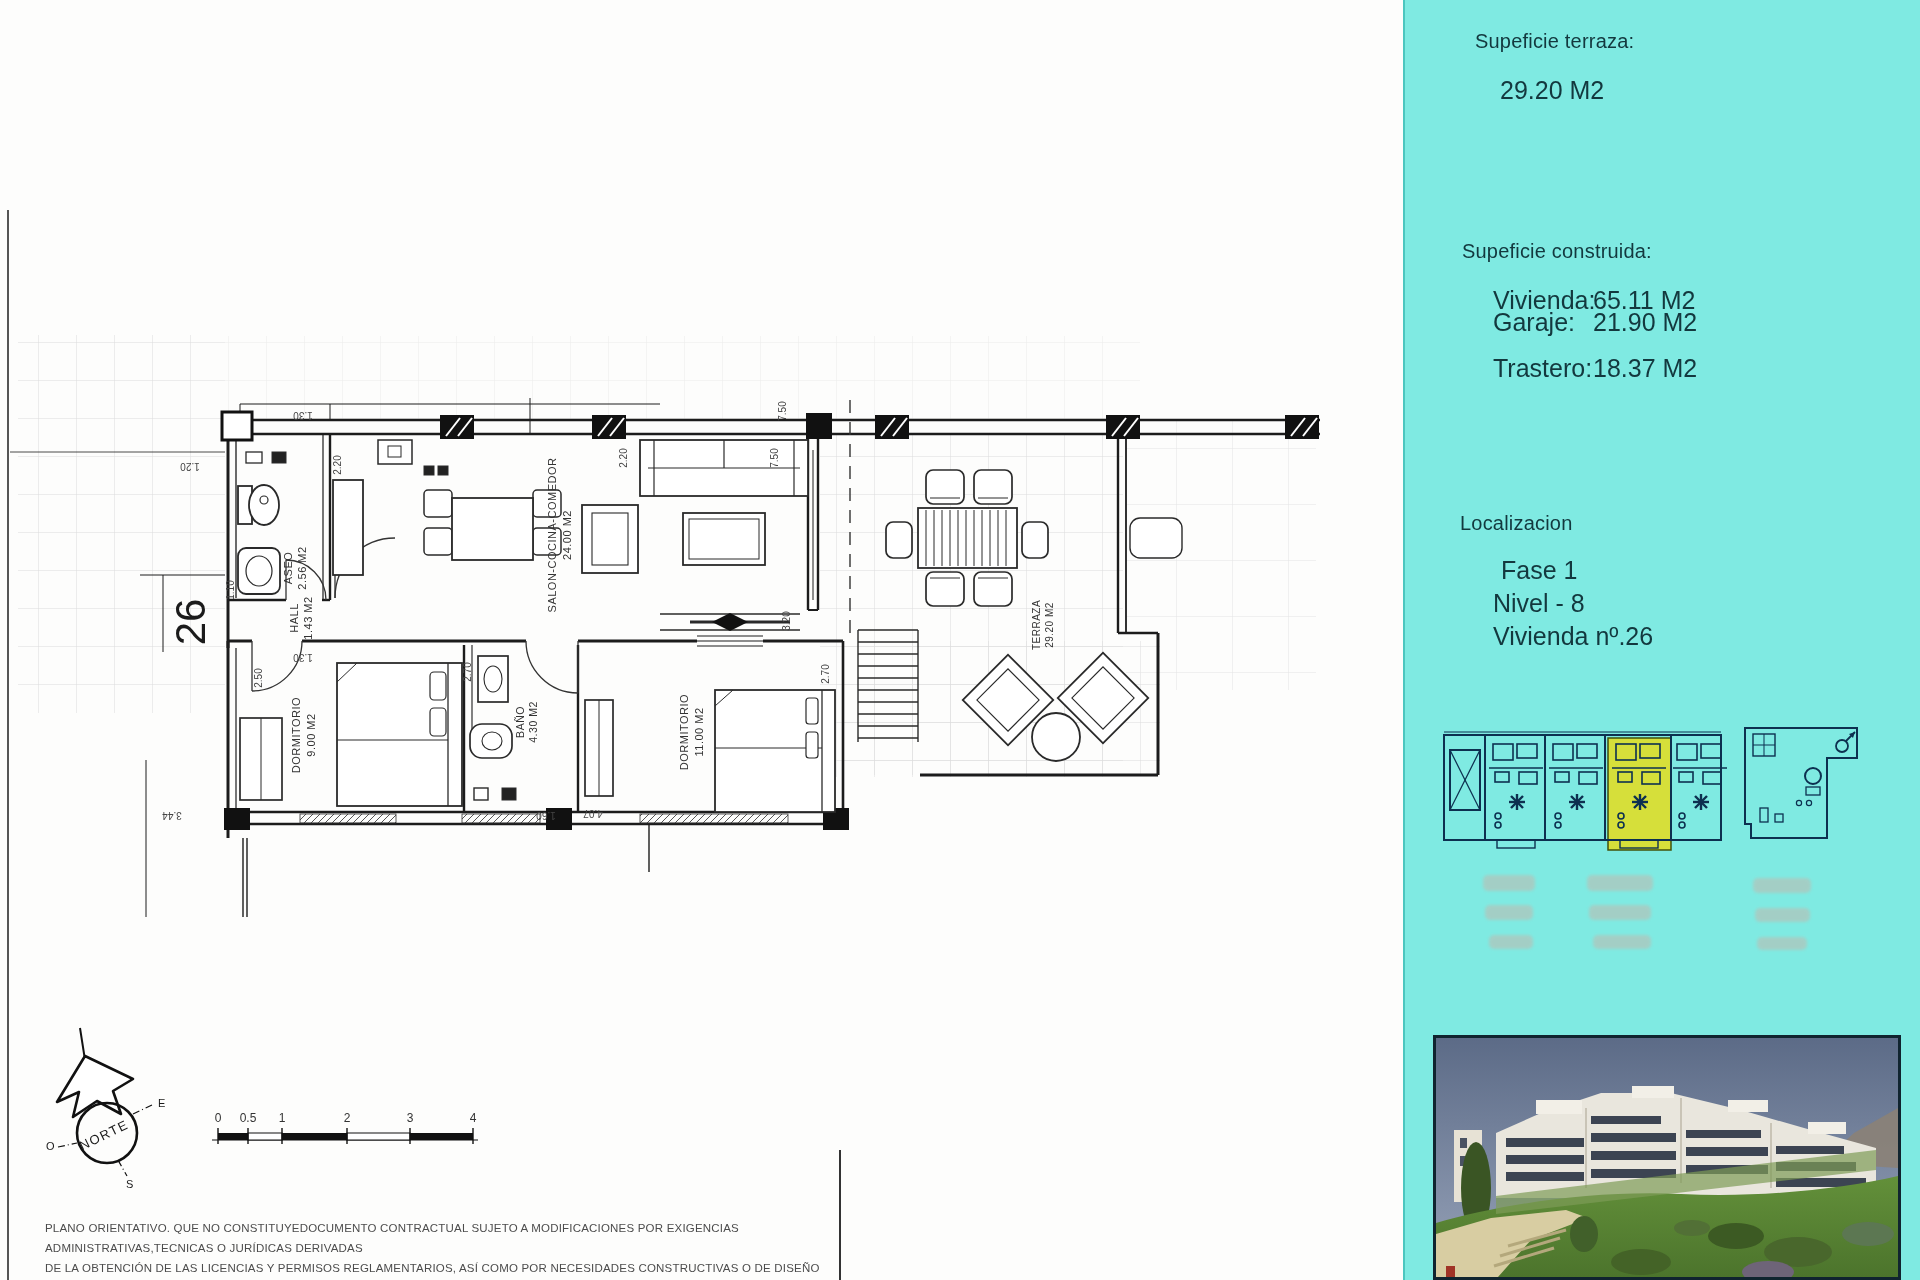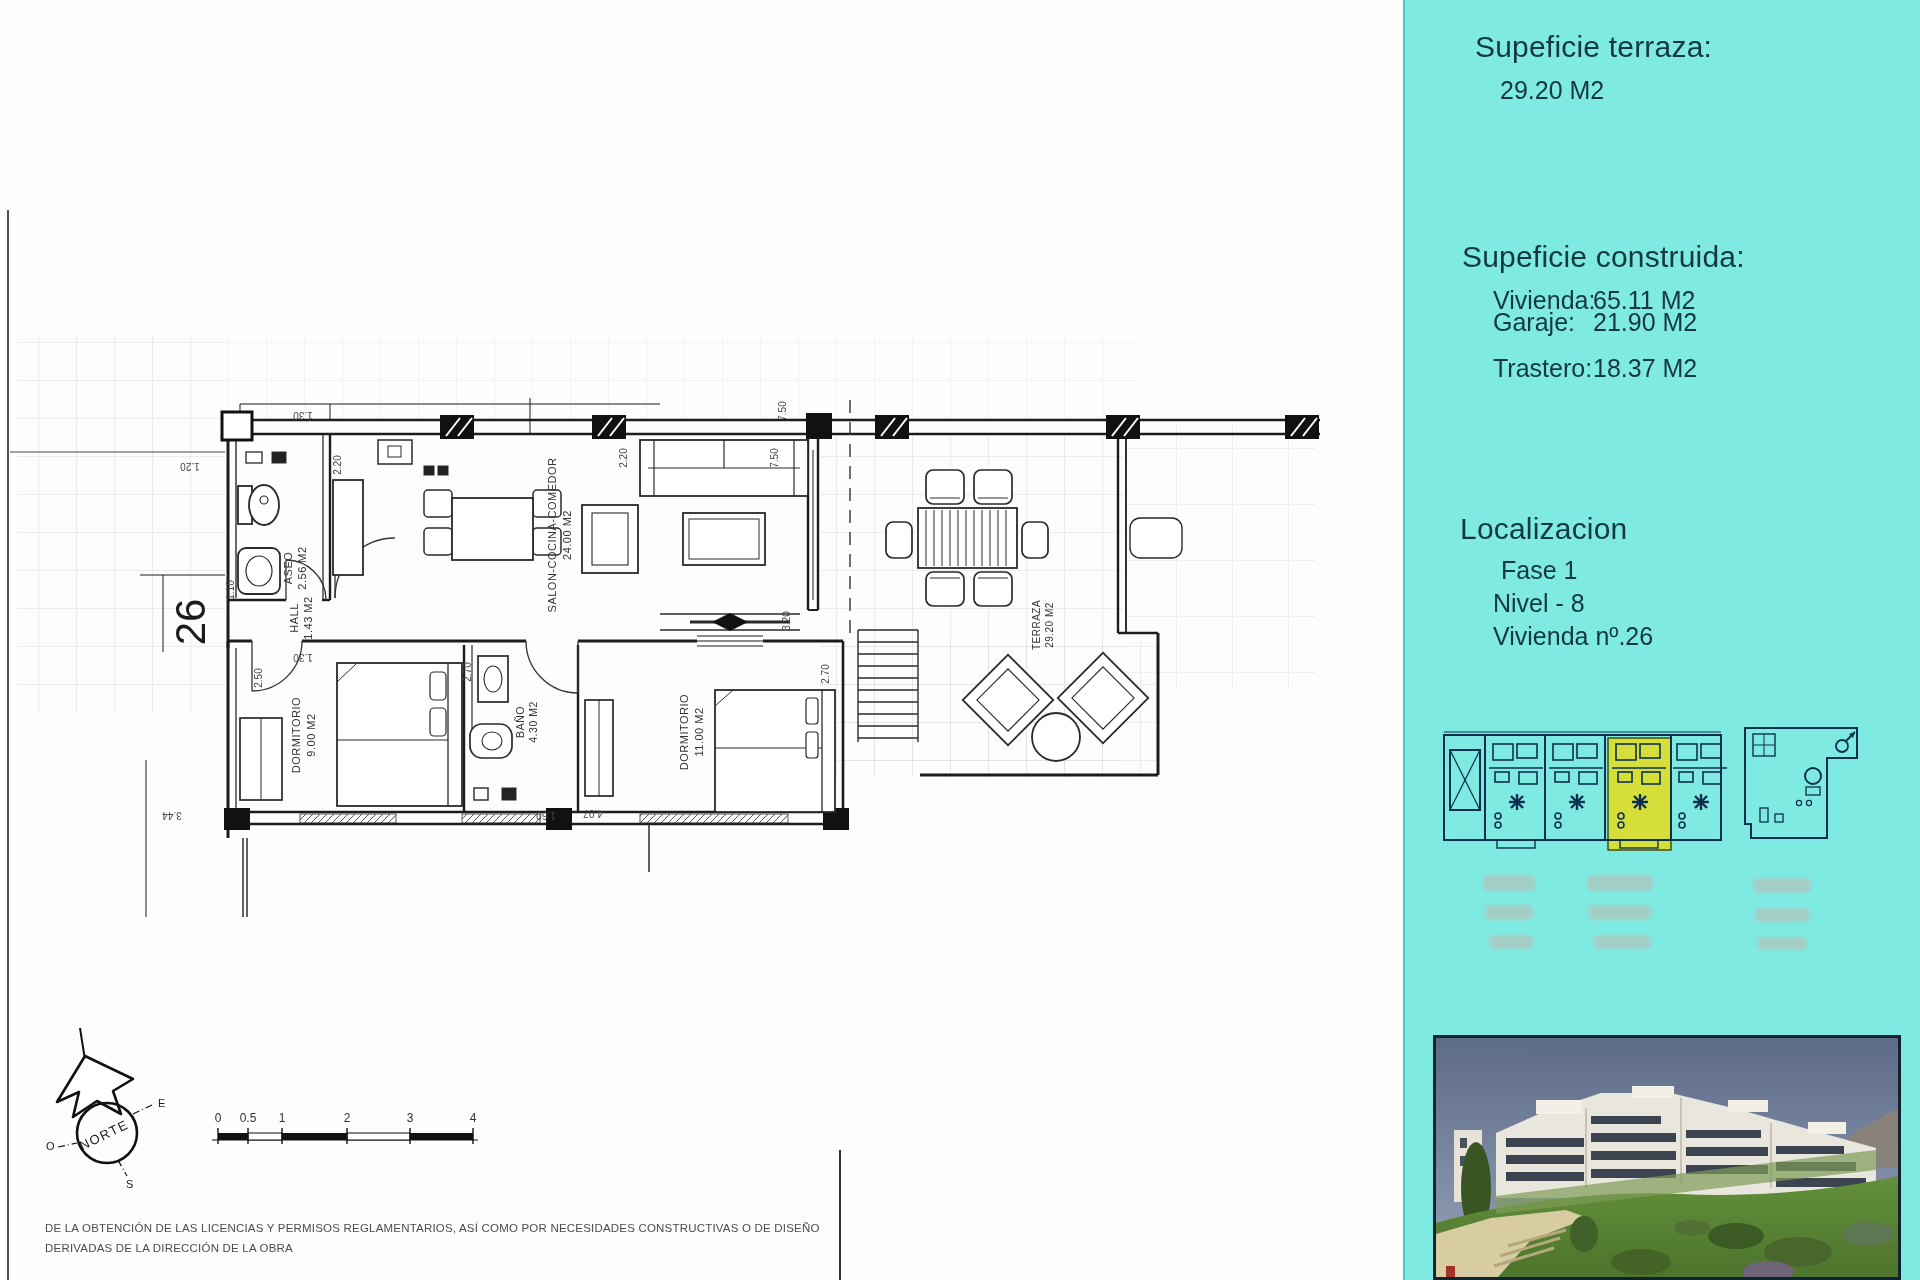--- a/index.html
+++ b/index.html
@@ -4,21 +4,21 @@
 <style>
   html,body{margin:0;padding:0;background:#e8e8e8;}
   .page{position:relative;width:1920px;height:1280px;background:#fdfdfc;overflow:hidden;
         font-family:"Liberation Sans",sans-serif;}
   svg text{font-family:"Liberation Sans",sans-serif;}
   .plan-svg{position:absolute;left:0;top:0;}
   .disclaimer{position:absolute;left:45px;top:1218px;width:800px;color:#4c4c4c;
               font-size:11.5px;line-height:20px;letter-spacing:.2px;}
   .sidebar{position:absolute;left:1403px;top:0;width:517px;height:1280px;
            background:#7feae2;border-left:2px solid #4cc6bf;color:#13383e;}
-  .sb-title{position:absolute;font-size:30px;letter-spacing:.2px;}
+  .sb-title{position:absolute;font-size:20px;letter-spacing:.2px;}
   .sb-value{position:absolute;font-size:25px;}
   .sb-row{position:absolute;font-size:25px;display:flex;}
   .sb-row .lbl{width:100px;display:inline-block;}
   .minimap{position:absolute;left:0;top:690px;}
   .photo{position:absolute;left:28px;top:1035px;width:468px;height:245px;
          border:3px solid #10242f;box-sizing:border-box;overflow:hidden;background:#7b88a0;}
 </style>
 </head>
 <body>
 
@@ -340,20 +340,21 @@
         <line x1="248" y1="1128" x2="248" y2="1144"></line>
         <line x1="282" y1="1128" x2="282" y2="1144"></line>
         <line x1="347" y1="1128" x2="347" y2="1144"></line>
         <line x1="410" y1="1128" x2="410" y2="1144"></line>
         <line x1="473" y1="1128" x2="473" y2="1144"></line>
       </g>
     </g>
   </svg>
 
   <div class="disclaimer">
+    <div>PLANO ORIENTATIVO. QUE NO CONSTITUYEDOCUMENTO CONTRACTUAL SUJETO A MODIFICACIONES POR EXIGENCIAS ADMINISTRATIVAS,TECNICAS O JURÍDICAS DERIVADAS</div>
     <div>DE LA OBTENCIÓN DE LAS LICENCIAS Y PERMISOS REGLAMENTARIOS, ASÍ COMO POR NECESIDADES CONSTRUCTIVAS  O DE DISEÑO DERIVADAS DE LA DIRECCIÓN DE LA OBRA</div>
 
   </div>
 
   <div class="sidebar">
 
     <div class="sb-title" style="left:70px;top:30px">Supeficie terraza:</div>
     <div class="sb-value" style="left:95px;top:76px">29.20 M2</div>
 
     <div class="sb-title" style="left:57px;top:240px">Supeficie construida:</div>

